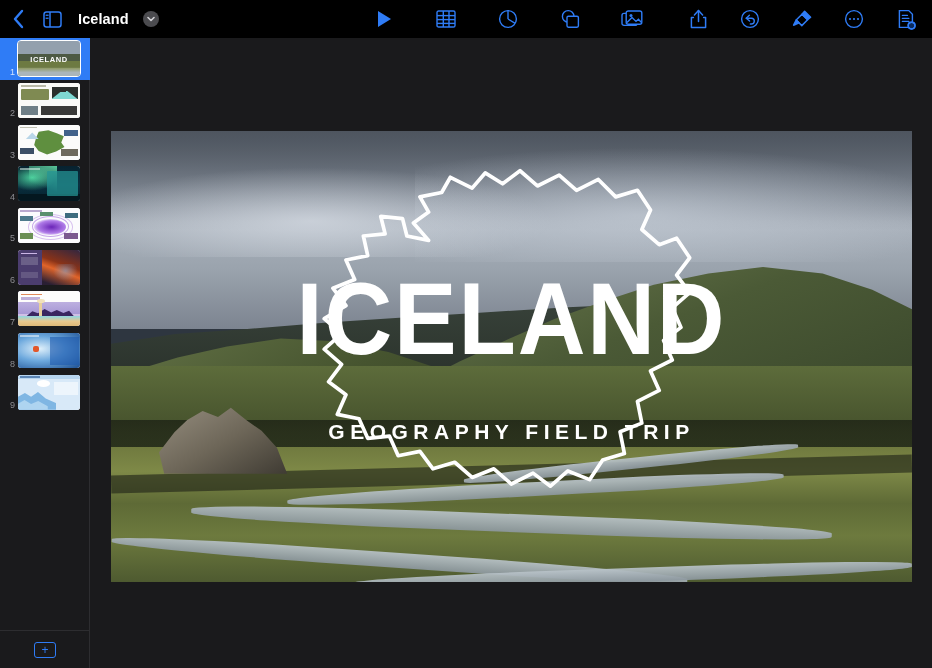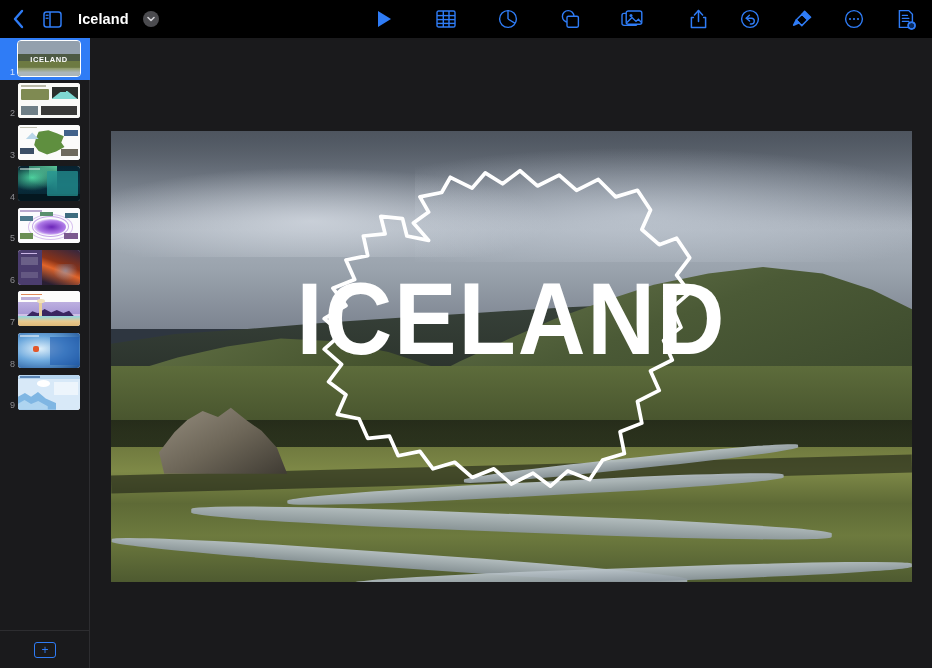--- a/index.html
+++ b/index.html
@@ -356,16 +356,17 @@
                  L112 17 L122 12 L130 19 L140 14 L148 22 L158 19 L164 28 L160 37 L168 44
                  L176 41 L182 50 L176 58 L182 66 L174 73 L178 82 L170 88 L174 97 L164 102
                  L168 111 L158 116 L160 126 L150 130 L152 140 L142 143 L136 152 L126 148
                  L118 155 L110 149 L100 154 L92 147 L82 151 L74 144 L64 147 L58 139
                  L48 141 L44 132 L34 133 L30 124 L20 122 L24 113 L16 107 L22 99 L14 92
                  L22 85 L14 78 L24 72 L18 64 L28 60 L24 51 L34 49 L32 40 L42 39 L40 31
                  L50 32 L52 40 Z" fill="none" stroke="#ffffff" stroke-width="1.7" stroke-linejoin="round"></path>
       </svg>
 
       <div class="ttl ttl-main">ICELAND</div>
+      <div class="ttl ttl-sub">GEOGRAPHY FIELD TRIP</div>
     </div>
   </div>
 
 </div>
 
 </body></html>

